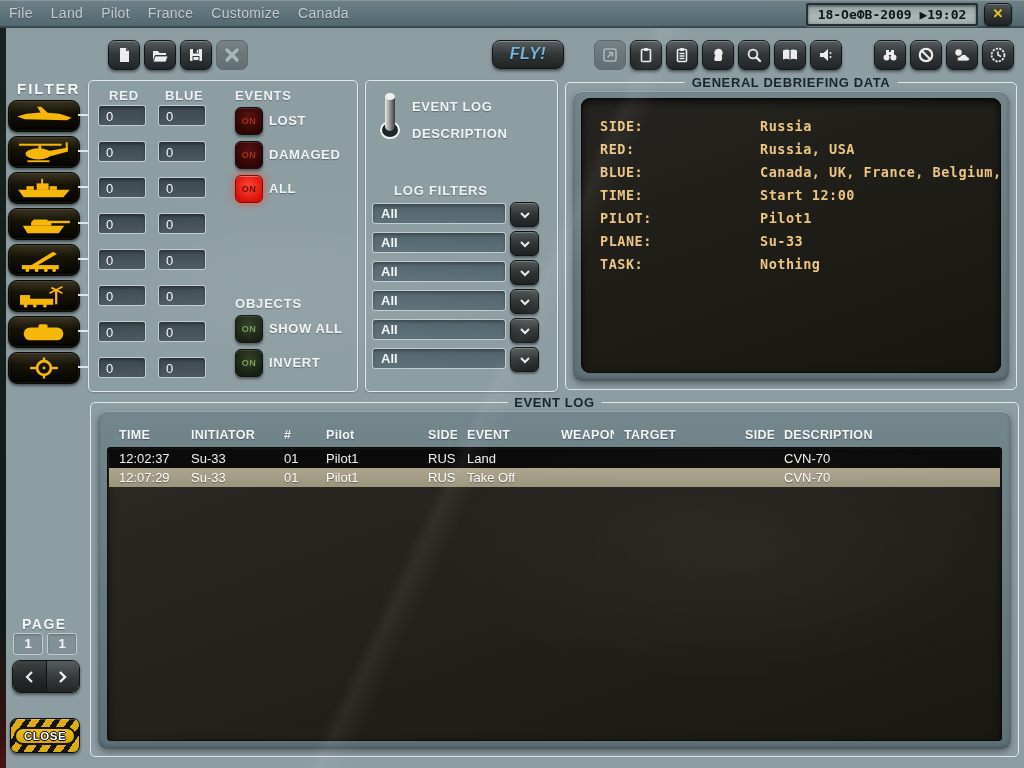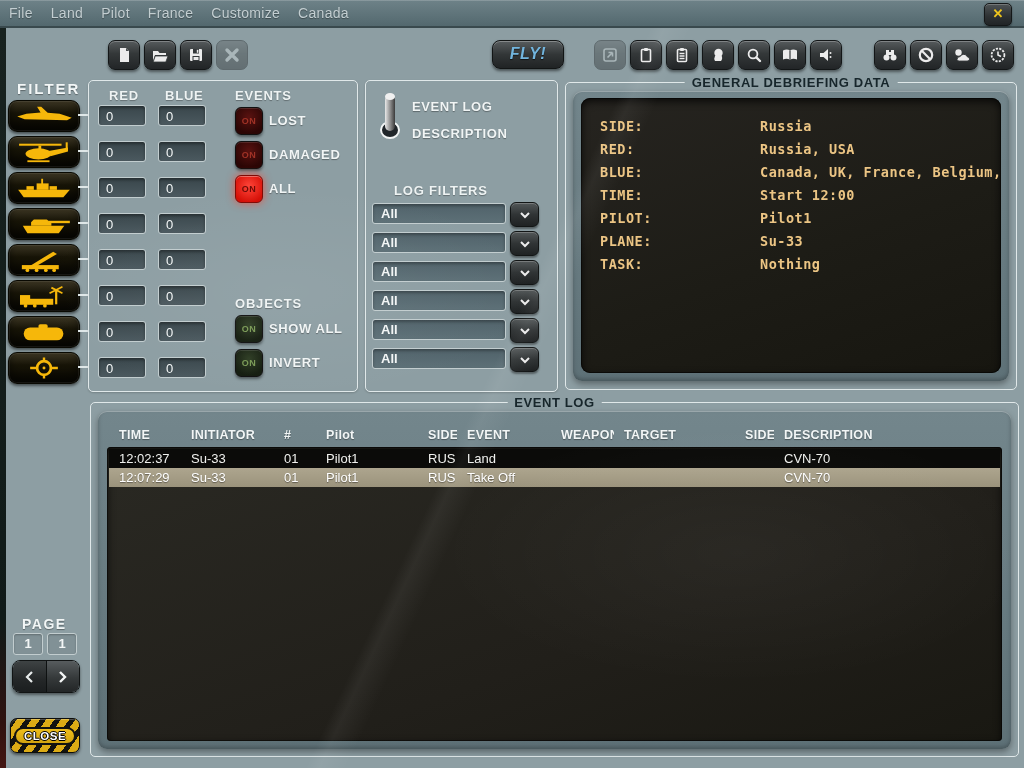--- a/index.html
+++ b/index.html
@@ -193,20 +193,21 @@
 
 <div class="edge-strip"></div>
 
 <div class="menubar">
   <span class="menu-item">File</span>
   <span class="menu-item">Land</span>
   <span class="menu-item">Pilot</span>
   <span class="menu-item">France</span>
   <span class="menu-item">Customize</span>
   <span class="menu-item">Canada</span>
+  <div class="lcd">18-ОеФВ-2009 ▶19:02</div>
   <div class="win-close">✕</div>
 </div>
 
 <div class="btn" style="left:108px;top:40px;">
   <svg width="18" height="18" viewBox="0 0 18 18">
     <path d="M5,2 h6 l3,3 v11 h-9 z" fill="#ececec"></path>
     <path d="M11,2 l3,3 h-3 z" fill="#4a4f51"></path>
   </svg>
 </div>
 <div class="btn" style="left:144px;top:40px;">

